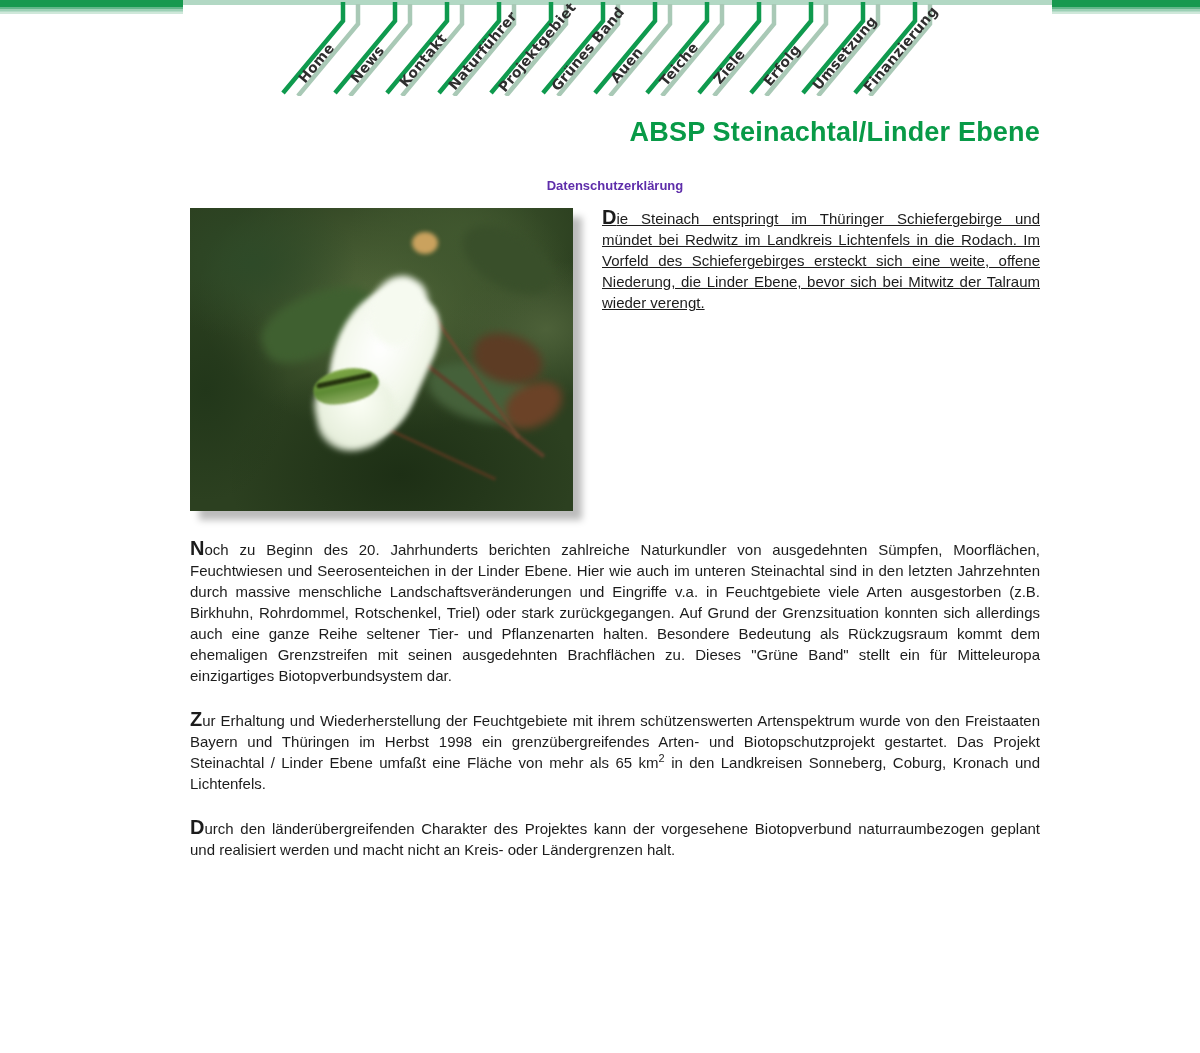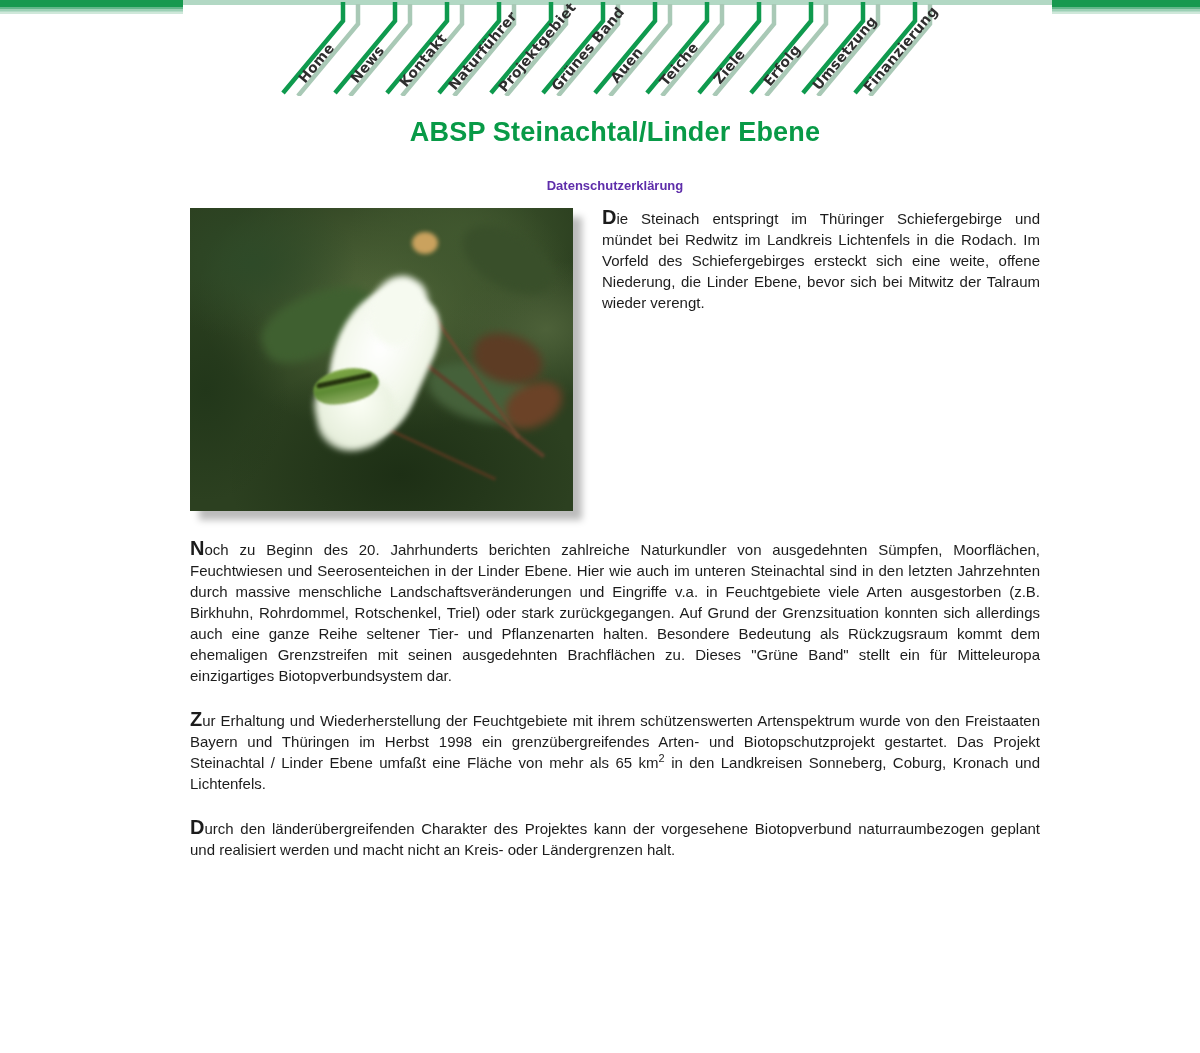--- a/index.html
+++ b/index.html
@@ -13,21 +13,21 @@
   .header svg{display:block;}
   .nav-label{
     font-family:"DejaVu Sans", sans-serif;
     font-size:14px;font-weight:bold;fill:#2e2e2e;letter-spacing:.3px;
     cursor:pointer;
   }
   .nav-group{cursor:pointer;}
   
   .content{margin:0 160px 0 190px;width:850px;}
   .page-title{
-    margin:21px 0 0 0;text-align:center;
+    margin:21px 0 0 0;text-align:right;
     font-size:27px;font-weight:bold;color:#089a47;letter-spacing:.2px;
   }
   .privacy-link{
     margin-top:30px;text-align:center;
     font-size:13px;font-weight:bold;color:#5e2daa;cursor:pointer;
   }
   .subtitle{
     margin-top:27px;text-align:center;
     font-size:14.5px;font-weight:bold;color:#cc3069;
   }
@@ -71,21 +71,21 @@
   .bud{position:absolute;left:58%;top:8%;width:26px;height:22px;background:#caa25e;border-radius:50%;filter:blur(2px);}
   .frog{
     position:absolute;left:32%;top:53%;width:66px;height:34px;
     background:linear-gradient(180deg,#7fa846 0%, #5d8a34 55%, #8fae62 100%);
     border-radius:55% 60% 50% 50%;transform:rotate(-12deg);filter:blur(1px);
   }
   .frog-stripe{
     position:absolute;left:33%;top:56%;width:56px;height:5px;
     background:#26340f;border-radius:3px;transform:rotate(-12deg);filter:blur(.8px);
   }
-  .intro-col{flex:1;min-width:0;display:flex;flex-direction:column;}
+  .intro-col{flex:1;min-width:0;display:flex;flex-direction:column;text-decoration:underline;}
   .para{font-size:15px;line-height:21px;text-align:justify;}
   .lead{font-size:20px;font-weight:bold;line-height:15px;}
   .map-wrap{margin:15px auto 0 auto;width:272px;}
   .map-city-label{font-family:"DejaVu Serif", serif;font-size:13.5px;fill:#3d3c33;}
   
   .body-paras{margin-top:28px;}
   .body-paras .para + .para{margin-top:24px;}
   sup{font-size:11px;line-height:0;}
 </style>
 </head>

